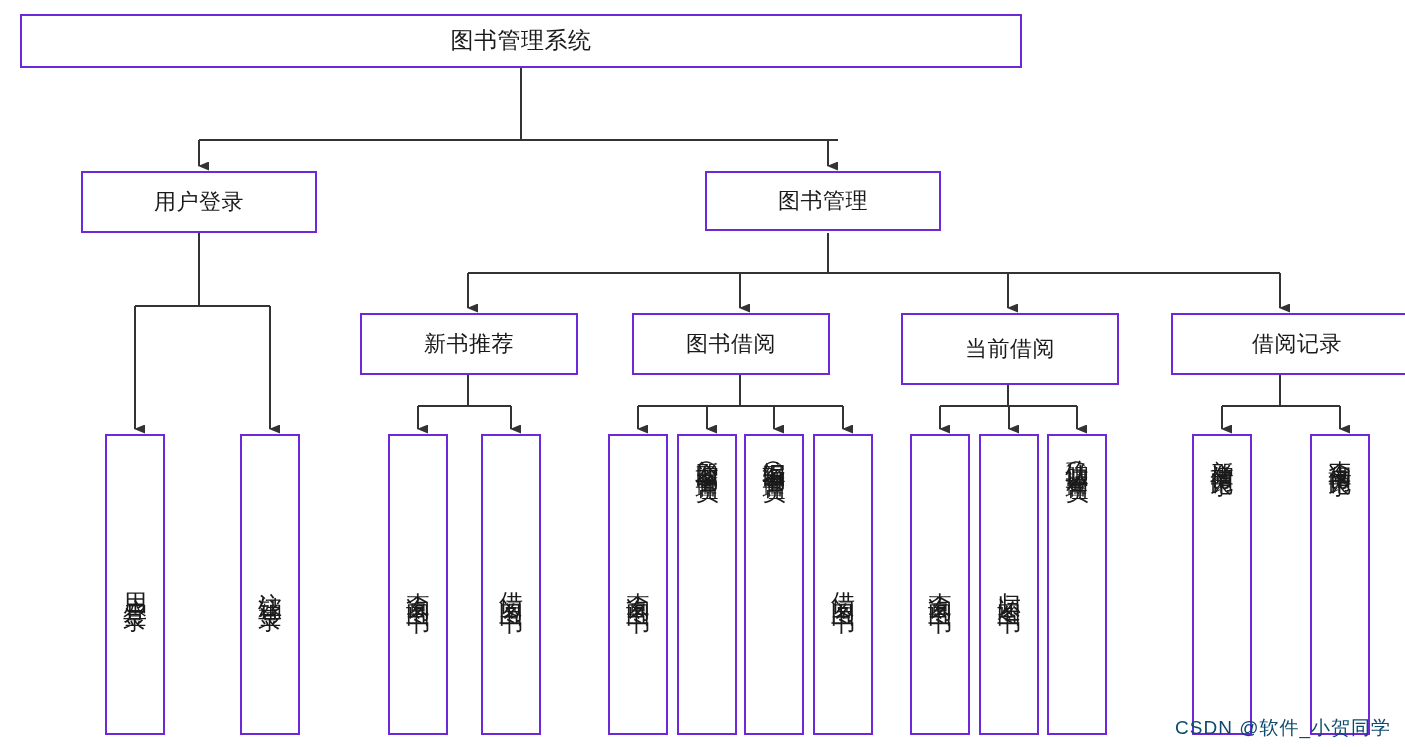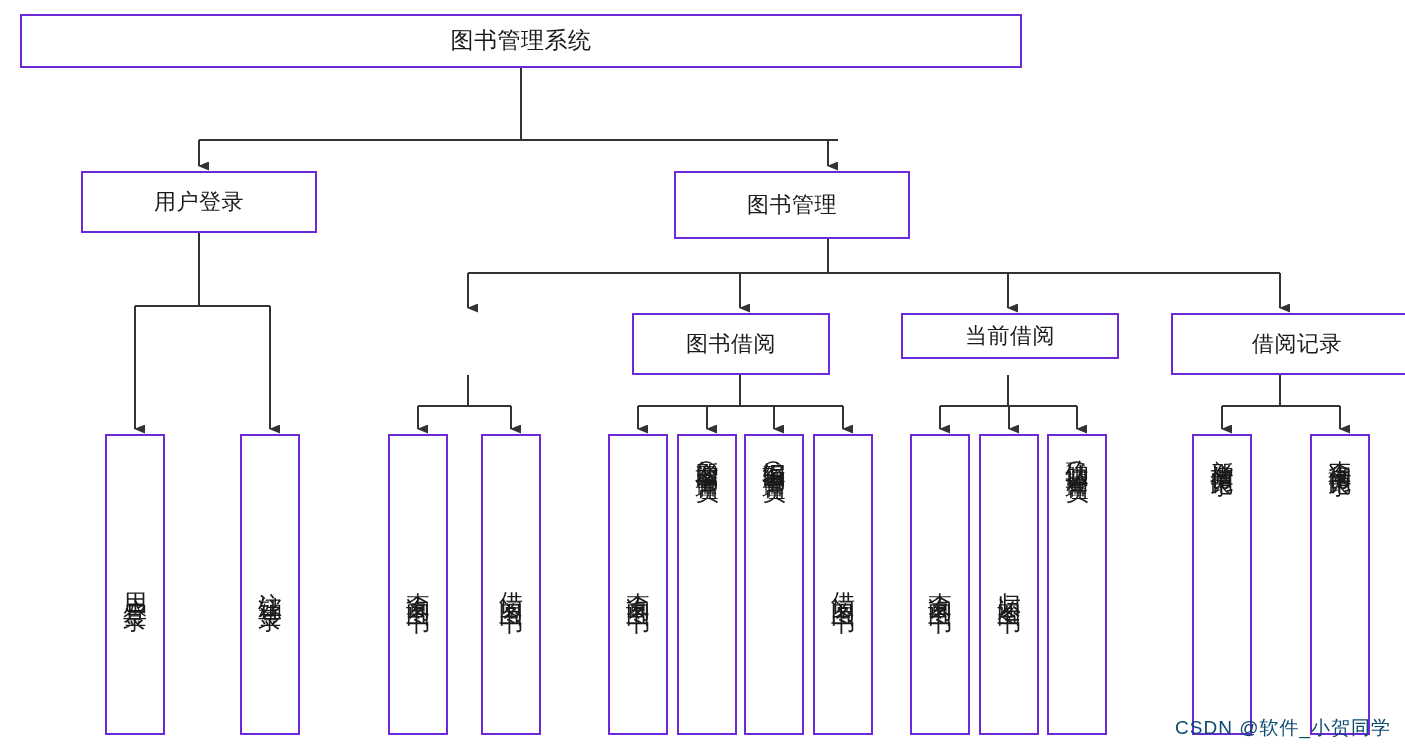--- a/index.html
+++ b/index.html
@@ -138,30 +138,33 @@
   </svg>
 
   <div class="node horiz root" style="left:20px; top:14px; width:1002px; height:54px;">
     <span class="node-label">图书管理系统</span>
   </div>
 
   <div class="node horiz" style="left:81px; top:171px; width:236px; height:62px;">
     <span class="node-label">用户登录</span>
   </div>
 
-  <div class="node horiz" style="left:674px; top:171px; width:236px; height:68px;">
+  <div class="node horiz" style="left:705px; top:171px; width:236px; height:60px;">
     <span class="node-label">图书管理</span>
   </div>
 
+  <div class="node horiz" style="left:360px; top:313px; width:218px; height:62px;">
+    <span class="node-label">新书推荐</span>
+  </div>
 
   <div class="node horiz" style="left:632px; top:313px; width:198px; height:62px;">
     <span class="node-label">图书借阅</span>
   </div>
 
-  <div class="node horiz" style="left:901px; top:313px; width:218px; height:46px;">
+  <div class="node horiz" style="left:901px; top:313px; width:218px; height:72px;">
     <span class="node-label">当前借阅</span>
   </div>
 
   <div class="node horiz" style="left:1171px; top:313px; width:252px; height:62px;">
     <span class="node-label">借阅记录</span>
   </div>
 
   <div class="node vert center" style="left:105px; top:434px; width:60px; height:301px;">
     <span class="node-label">用户登录</span>
   </div>

